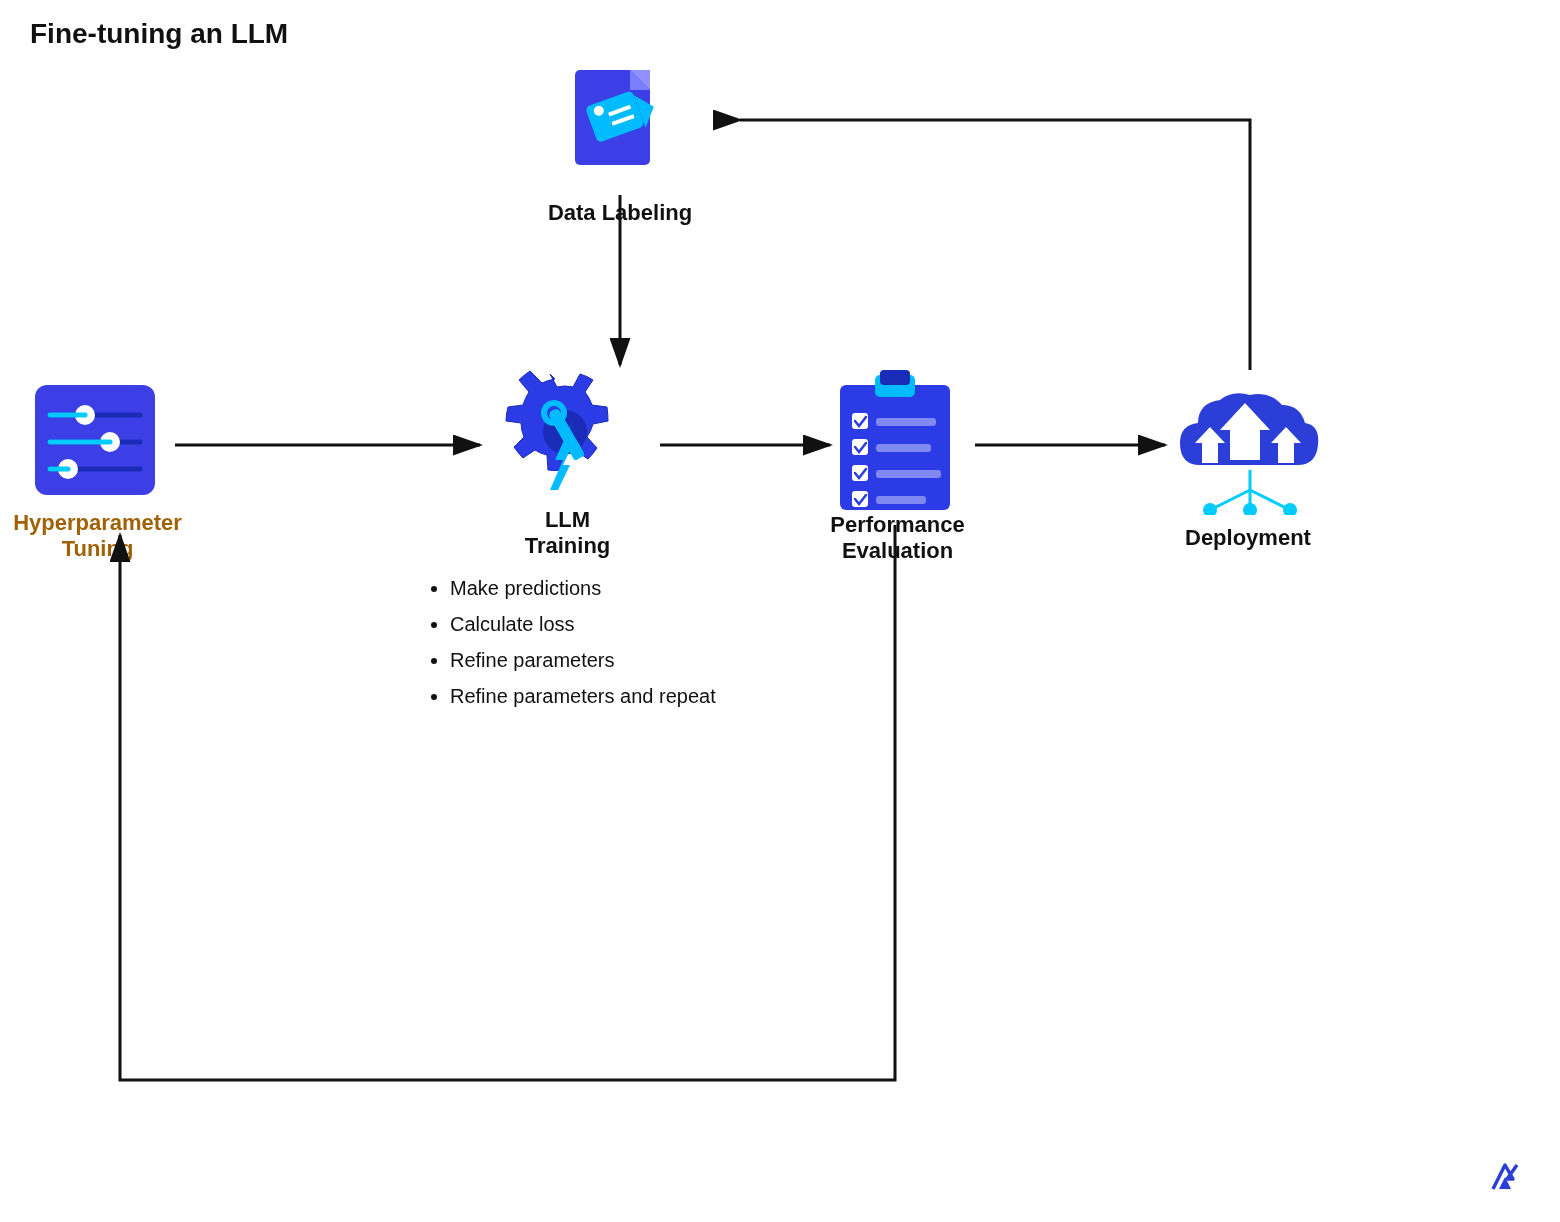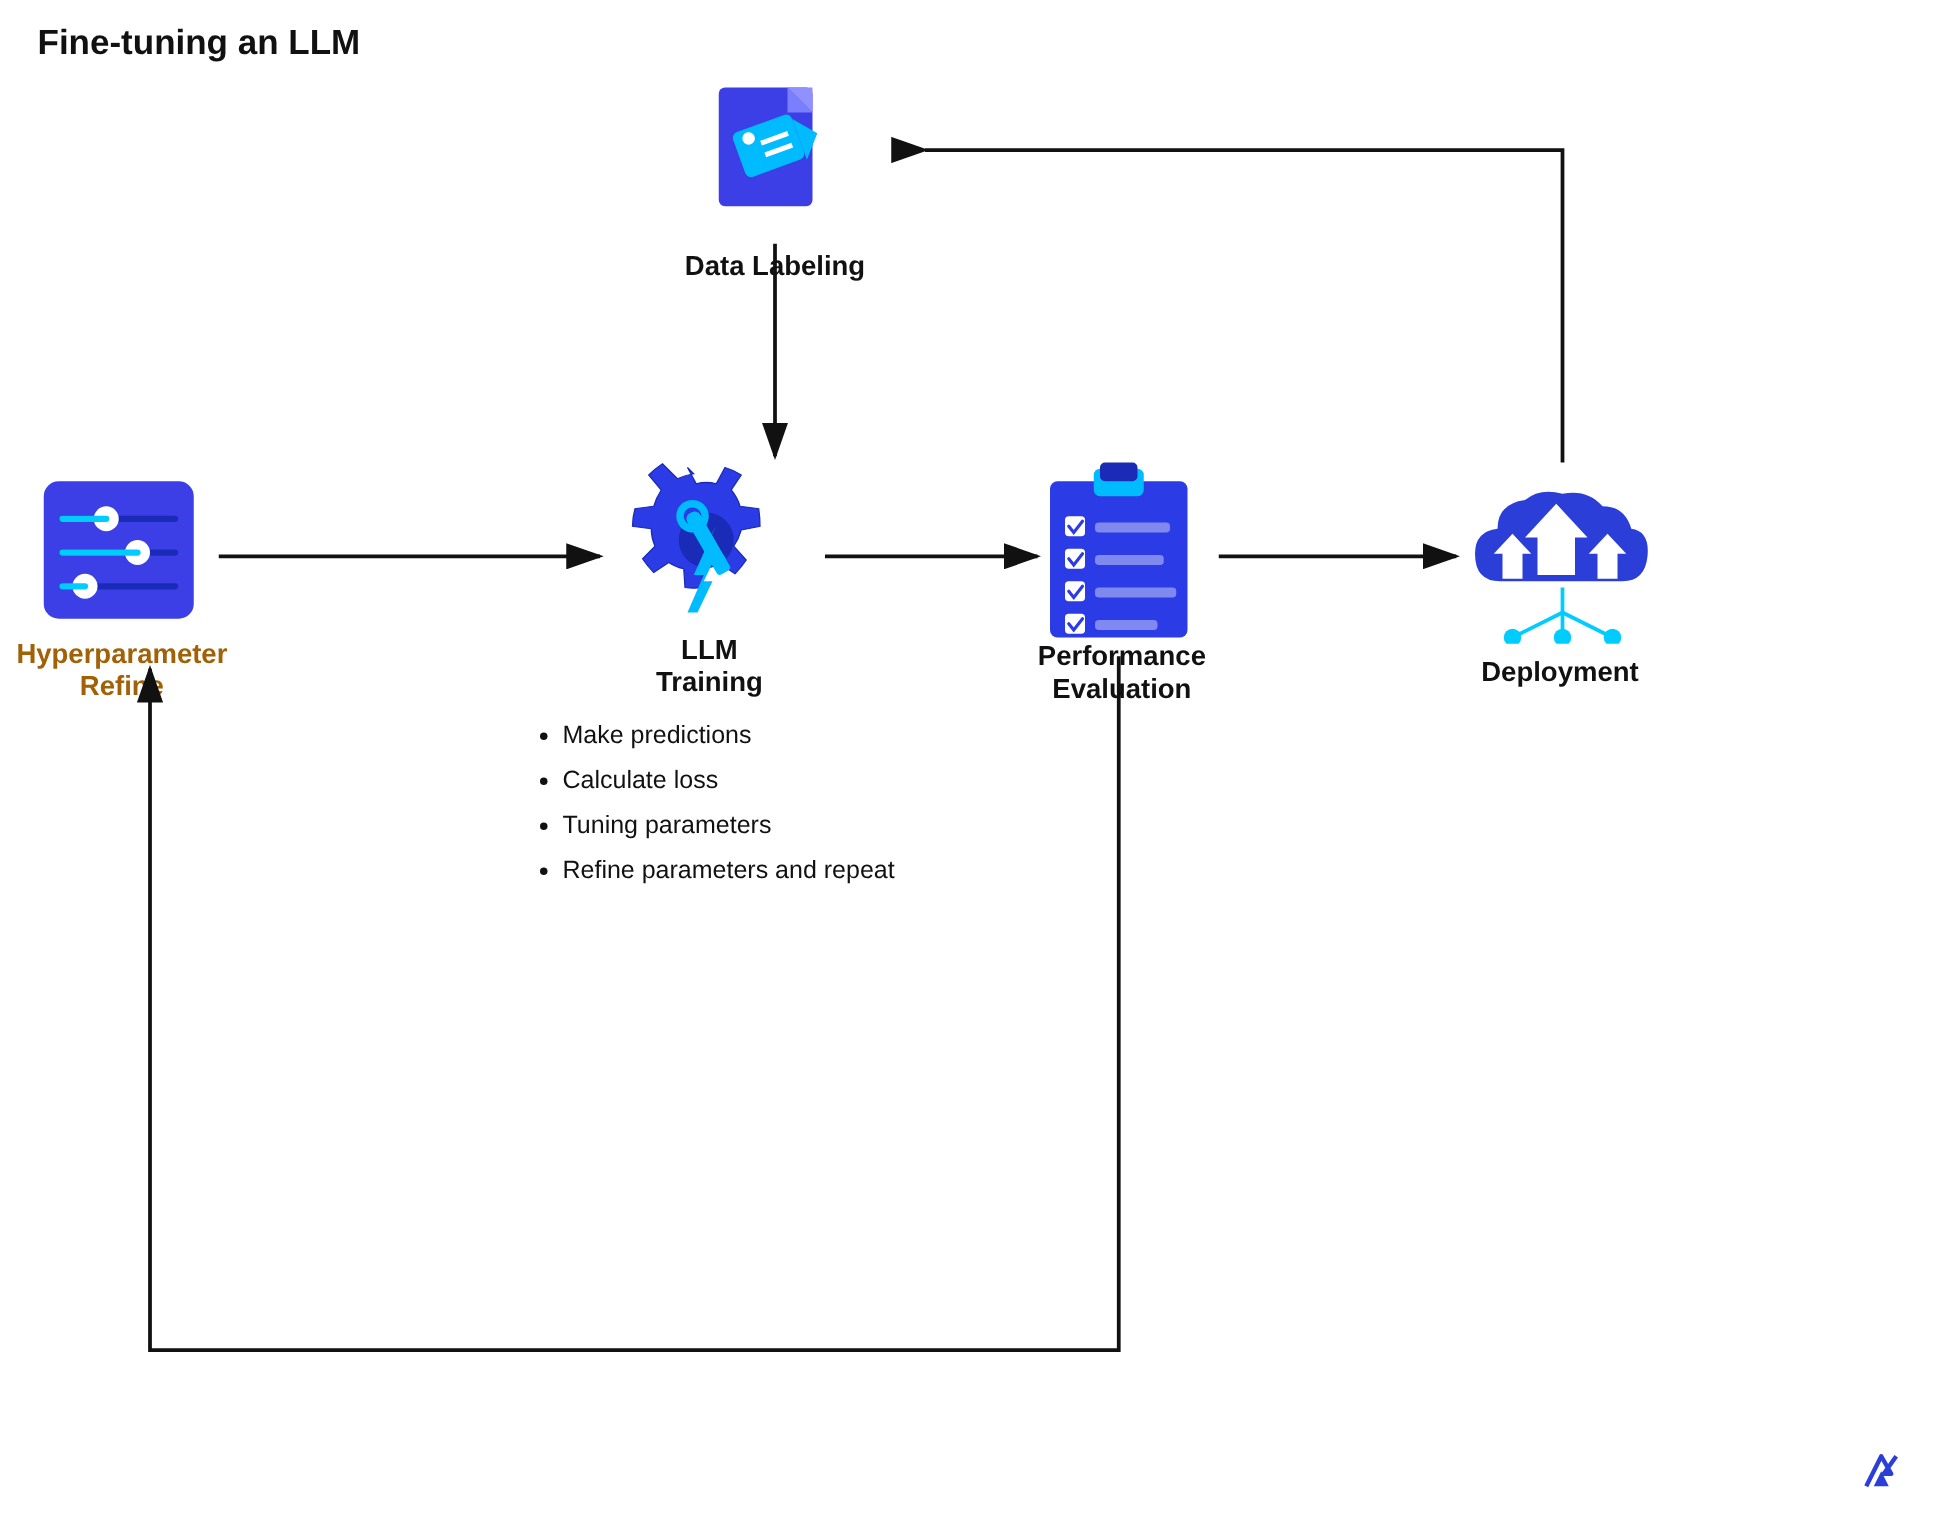--- a/index.html
+++ b/index.html
@@ -183,21 +183,21 @@
     <circle cx="80" cy="62" r="10" fill="white"></circle>
     <line x1="20" y1="62" x2="80" y2="62" stroke="#00CCFF" stroke-width="5" stroke-linecap="round"></line>
 
     <line x1="20" y1="89" x2="110" y2="89" stroke="#1A2BB8" stroke-width="5" stroke-linecap="round"></line>
     <circle cx="38" cy="89" r="10" fill="white"></circle>
     <line x1="20" y1="89" x2="38" y2="89" stroke="#00CCFF" stroke-width="5" stroke-linecap="round"></line>
   </svg>
 </div>
 <div class="hyper-label">
   <span>Hyperparameter</span><br>
-  <span>Refine</span>
+  <span>Tuning</span>
 </div>
 
 <div class="llm-icon">
   <svg viewBox="0 0 150 150" xmlns="http://www.w3.org/2000/svg">
 
     <g transform="translate(75,72)">
       <path d="
         M-15,-58 L-8,-45 Q0,-47 8,-45 L15,-58
         Q22,-56 28,-52 L20,-40 Q25,-34 27,-27 L42,-25
         Q43,-18 43,-11 L28,-8 Q26,-1 22,5 L32,16
@@ -219,21 +219,21 @@
 
     <polygon points="68,130 80,105 73,105 85,80 73,80 83,60 65,100 73,100 60,130" fill="#00BBFF"></polygon>
   </svg>
 </div>
 <div class="llm-label">LLM Training</div>
 
 <div class="llm-bullets">
   <ul id="bullet-list">
       <li>Make predictions</li>
       <li>Calculate loss</li>
-      <li>Tuning parameters</li>
+      <li>Refine parameters</li>
       <li>Refine parameters and repeat</li>
     </ul>
 </div>
 
 <div class="perf-icon">
   <svg viewBox="0 0 130 150" xmlns="http://www.w3.org/2000/svg">
 
     <rect x="10" y="20" width="110" height="125" rx="6" fill="#2B3BE5"></rect>
 
     <rect x="45" y="10" width="40" height="22" rx="5" fill="#00BBFF"></rect>

